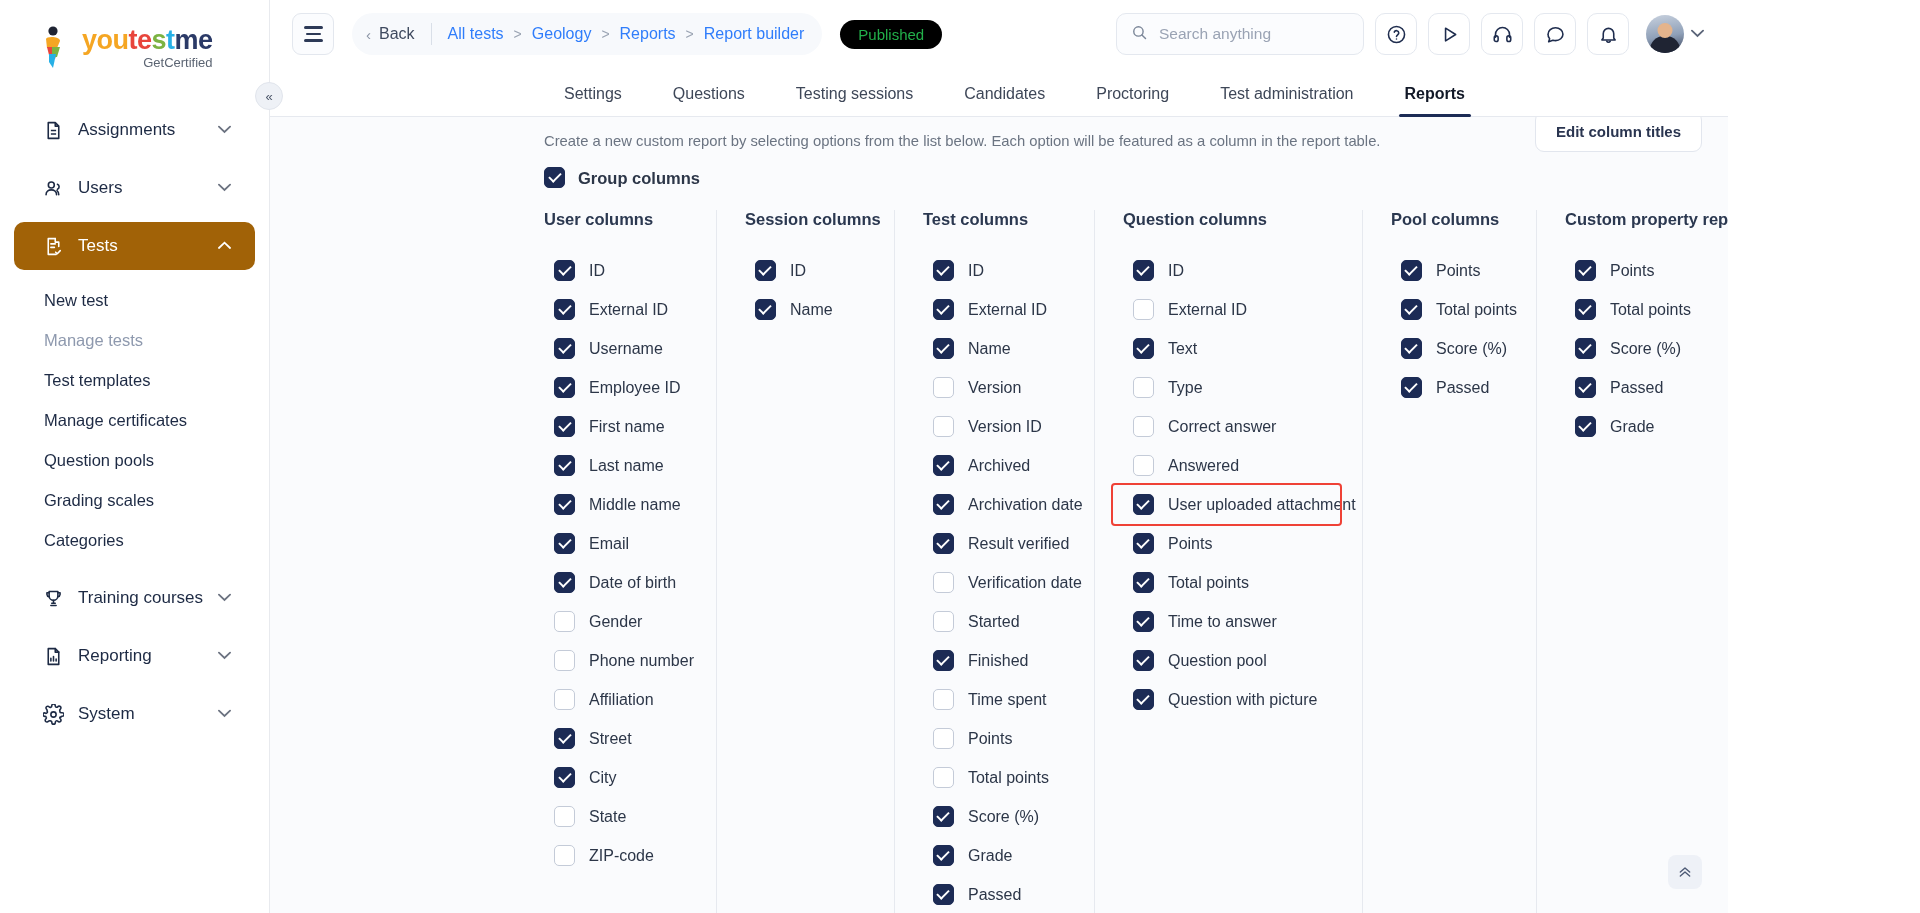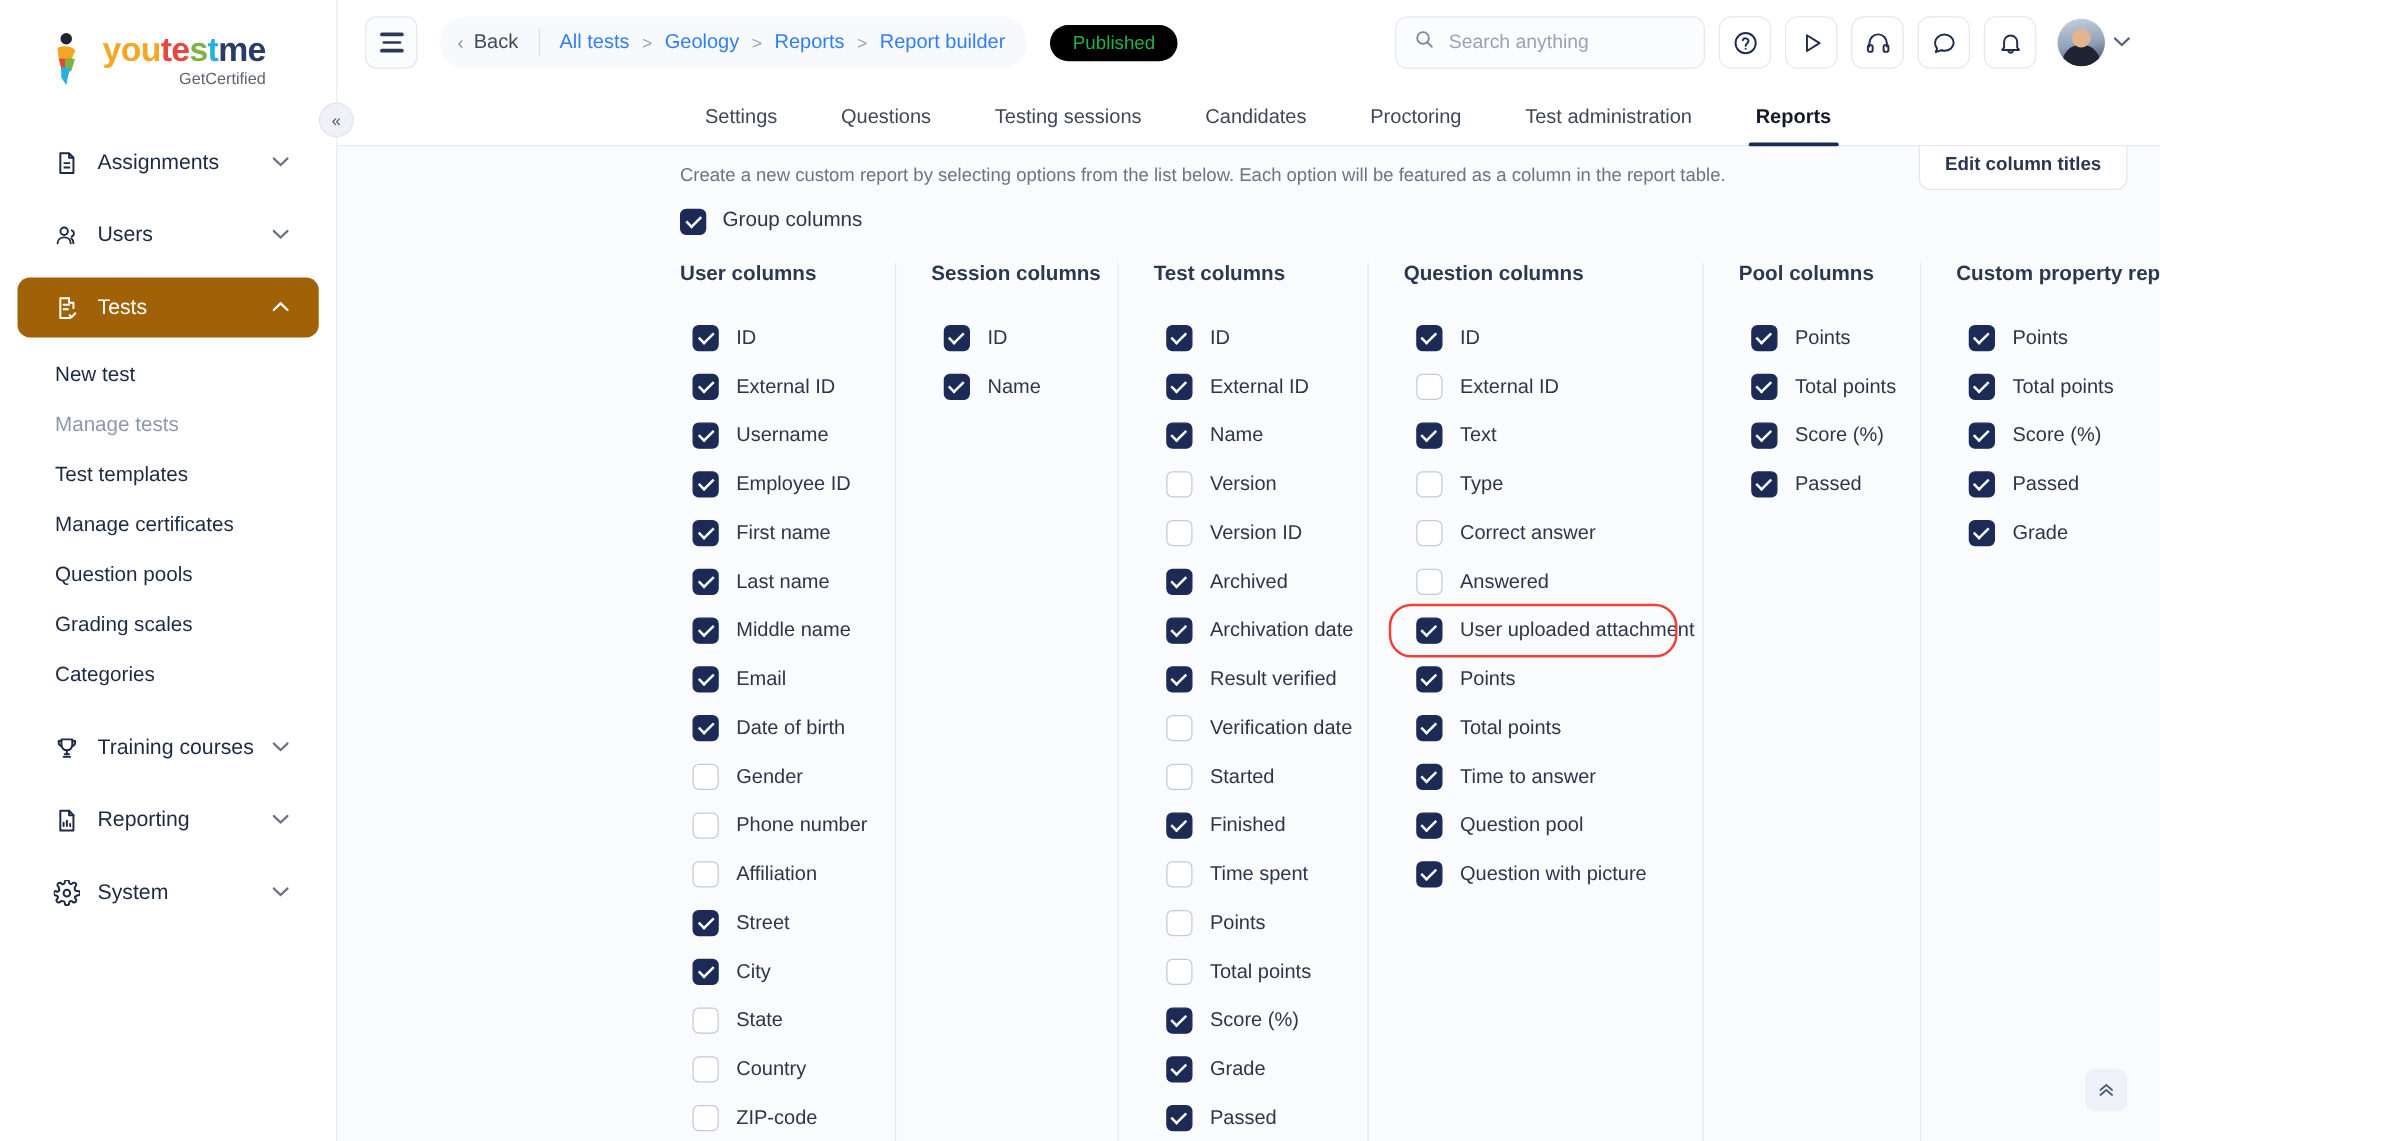--- a/index.html
+++ b/index.html
@@ -139,22 +139,22 @@
   .helper {
     font-size: 14.8px; color: #6b7482; padding-left: 274px; margin-bottom: 18px;
   }
   .edit-col-btn {
     position: absolute; right: 26px; top: -6px;
     border: 1px solid #e2e6ee; background: #fff; border-radius: 9px;
     padding: 11px 20px; font-size: 15px; color: #2a3550; font-weight: bold;
     cursor: pointer;
   }
   .group-row {
-    display: flex; align-items: flex-start; gap: 13px;
-    padding-left: 274px; margin-bottom: 22px; cursor: pointer;
+    display: flex; align-items: flex-end; gap: 13px;
+    padding-left: 274px; margin-bottom: 22px; cursor: pointer; font-weight: bold;
   }
   .group-row .lbl { font-size: 16.5px; color: #2c3648; }
 
   .columns-wrap {
     display: flex; padding-left: 274px; padding-right: 20px;
     align-items: stretch; height: 760px;
   }
   .col {
     padding: 0 22px 0 0; position: relative;
   }
@@ -162,21 +162,21 @@
   .col-title {
     font-size: 16.5px; font-weight: bold; color: #2b3850; margin-bottom: 22px;
     white-space: nowrap;
   }
   .opt {
     display: flex; align-items: center; gap: 14px; height: 39px;
     padding-left: 10px; cursor: pointer; position: relative;
   }
   .opt .lbl { font-size: 16px; color: #2c3648; white-space: nowrap; }
   .opt.highlight {
-    outline: 2.5px solid #ef4136; border-radius: 16px;
+    outline: 2.5px solid #ef4136; border-radius: 2px;
     margin-left: -10px; padding-left: 20px; padding-right: 14px;
     width: calc(100% + 10px);
   }
 
   
   .cb {
     width: 21px; height: 21px; min-width: 21px; border-radius: 5px;
     border: 1.7px solid #c4cbd8; background: #ffffff;
     display: flex; align-items: center; justify-content: center;
   }
@@ -511,24 +511,20 @@
             <div class="opt">
               <span class="cb on"></span>
               <span class="lbl">City</span>
             </div>
             <div class="opt">
               <span class="cb"></span>
               <span class="lbl">State</span>
             </div>
             <div class="opt">
               <span class="cb"></span>
-              <span class="lbl">Country</span>
-            </div>
-            <div class="opt">
-              <span class="cb"></span>
               <span class="lbl">ZIP-code</span>
             </div>
           </div>
           <div class="col col-session">
             <div class="col-title">Session columns</div>
             <div class="opt">
               <span class="cb on"></span>
               <span class="lbl">ID</span>
             </div>
             <div class="opt">

